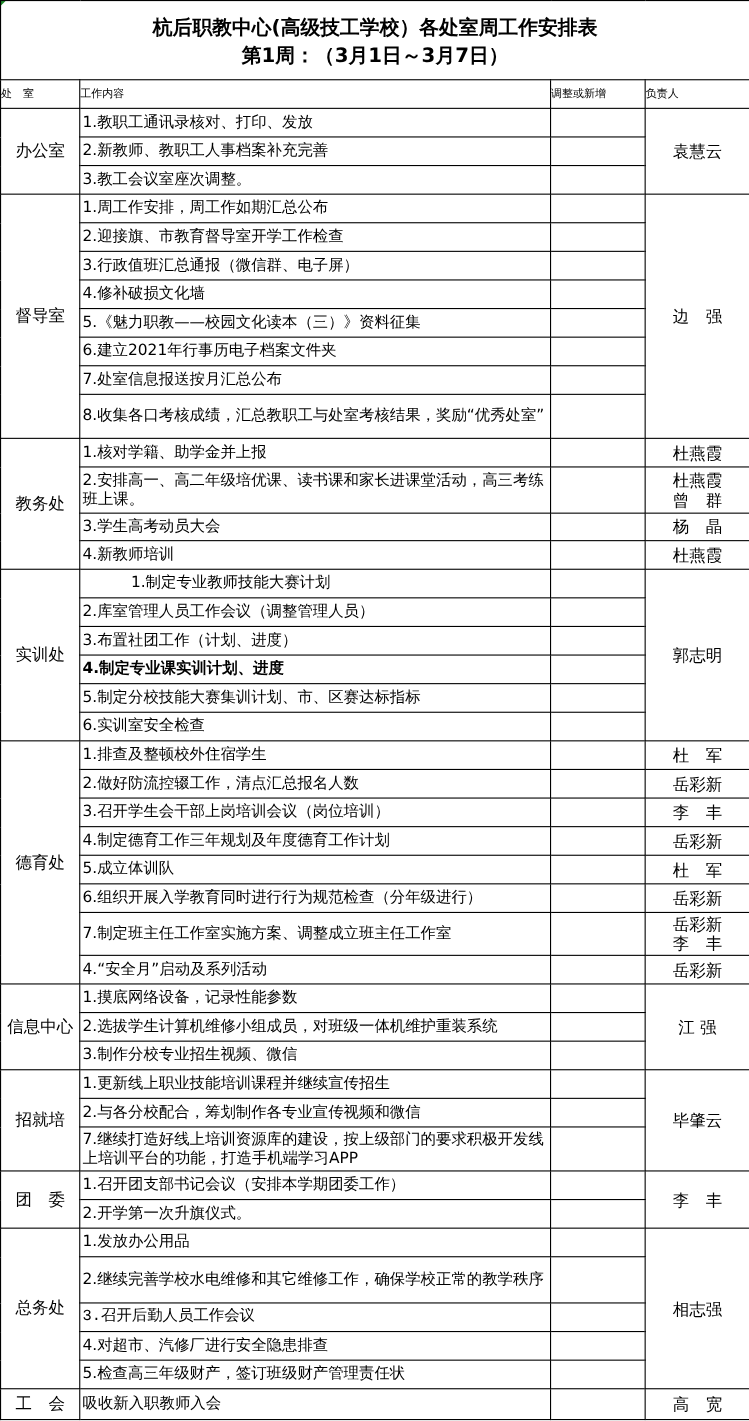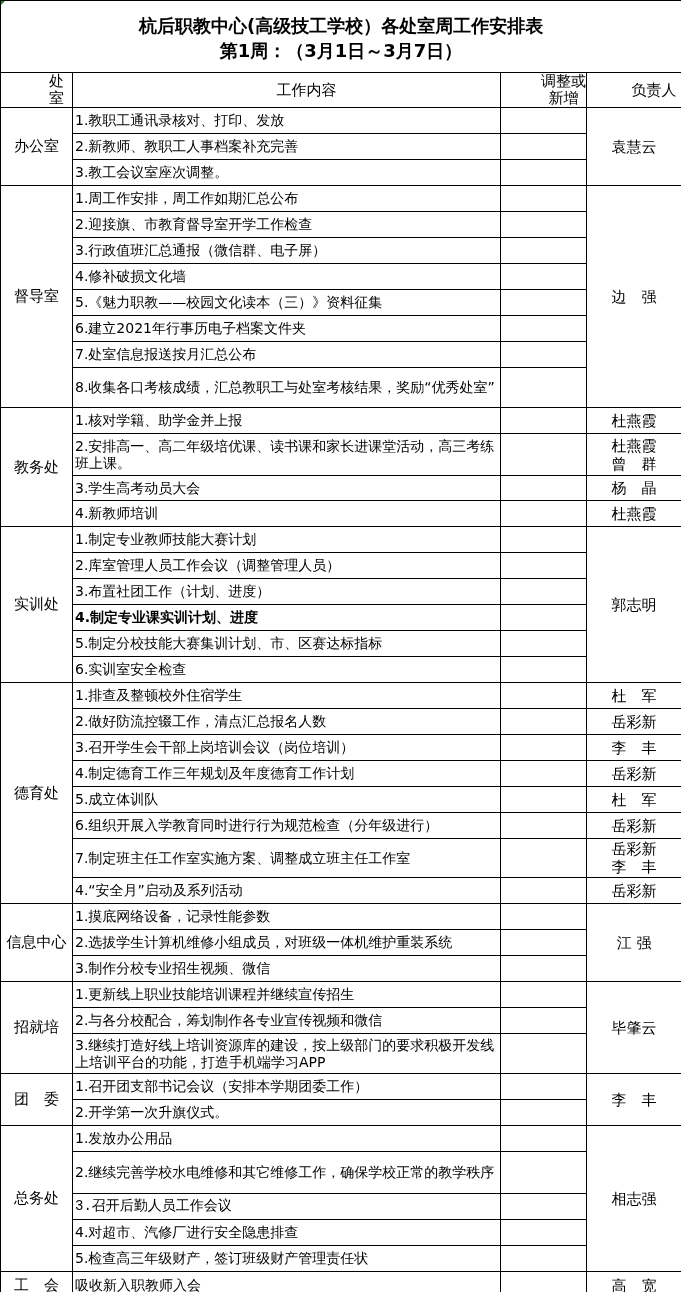--- a/index.html
+++ b/index.html
@@ -2,21 +2,21 @@
 <html><head>
 <meta charset="utf-8">
 <style>
   html, body { margin:0; padding:0; background:#ffffff; }
   body { width:681px; height:1292px; overflow:hidden; font-family:"DejaVu Sans", "Liberation Sans", sans-serif; color:#000; }
   .sheet { position:relative; width:681px; height:1292px; }
   .corner-mark { position:absolute; left:0; top:0; width:0; height:0; border-top:6px solid #1e8a2a; border-right:6px solid transparent; }
   table { border-collapse:collapse; table-layout:fixed; position:absolute; left:0; top:0; width:681px; }
   td { border:1px solid #000; padding:0; font-size:14px; line-height:17px; overflow:hidden; vertical-align:middle; }
   .title-cell { height:69px; text-align:center; font-weight:bold; font-size:18px; line-height:25px; padding-top:2px; border-bottom:1px solid #000; border-top:1px solid #000;}
-  .hdr td { height:25px; text-align:center; font-size:15px;padding-left:40px; }
+  .hdr td { height:25px; text-align:left; font-size:10px; }
   .dept { text-align:center; font-size:15px; white-space:nowrap; }
   .task { padding-left:2px; text-align:left; white-space:normal; word-break:break-all; }
   .task-inner { overflow:hidden; }
   .adj { }
   .person { text-align:center; font-size:15px; line-height:18px; white-space:pre-line; }
 </style>
 </head>
 <body>
 
 <div class="sheet">
@@ -137,21 +137,21 @@
         <tr style="height: 26px;">
           <td class="task">
             <div class="task-inner" style="max-height: 24px;">4.新教师培训</div>
           </td>
           <td class="adj"></td>
           <td class="person">杜燕霞</td>
         </tr>
         <tr style="height: 26px;">
           <td rowspan="6" class="dept">实训处</td>
           <td class="task">
-            <div class="task-inner" style="max-height: 24px;">1.制定专业教师技能大赛计划</div>
+            <div class="task-inner" style="max-height: 24px; margin-left: 44px;">1.制定专业教师技能大赛计划</div>
           </td>
           <td class="adj"></td>
           <td rowspan="6" class="person">郭志明</td>
         </tr>
         <tr style="height: 26px;">
           <td class="task">
             <div class="task-inner" style="max-height: 24px;">2.库室管理人员工作会议（调整管理人员）</div>
           </td>
           <td class="adj"></td>
         </tr>
@@ -266,21 +266,21 @@
           <td rowspan="3" class="person">毕肇云</td>
         </tr>
         <tr style="height: 26px;">
           <td class="task">
             <div class="task-inner" style="max-height: 24px;">2.与各分校配合，筹划制作各专业宣传视频和微信</div>
           </td>
           <td class="adj"></td>
         </tr>
         <tr style="height: 40px;">
           <td class="task">
-            <div class="task-inner" style="max-height: 38px;">3.继续打造好线上培训资源库的建设，按上级部门的要求积极开发线上培训平台的功能，打造手机端学习APP</div>
+            <div class="task-inner" style="max-height: 38px;">7.继续打造好线上培训资源库的建设，按上级部门的要求积极开发线上培训平台的功能，打造手机端学习APP</div>
           </td>
           <td class="adj"></td>
         </tr>
         <tr style="height: 26px;">
           <td rowspan="2" class="dept">团　委</td>
           <td class="task">
             <div class="task-inner" style="max-height: 24px;">1.召开团支部书记会议（安排本学期团委工作）</div>
           </td>
           <td class="adj"></td>
           <td rowspan="2" class="person">李　丰</td>

